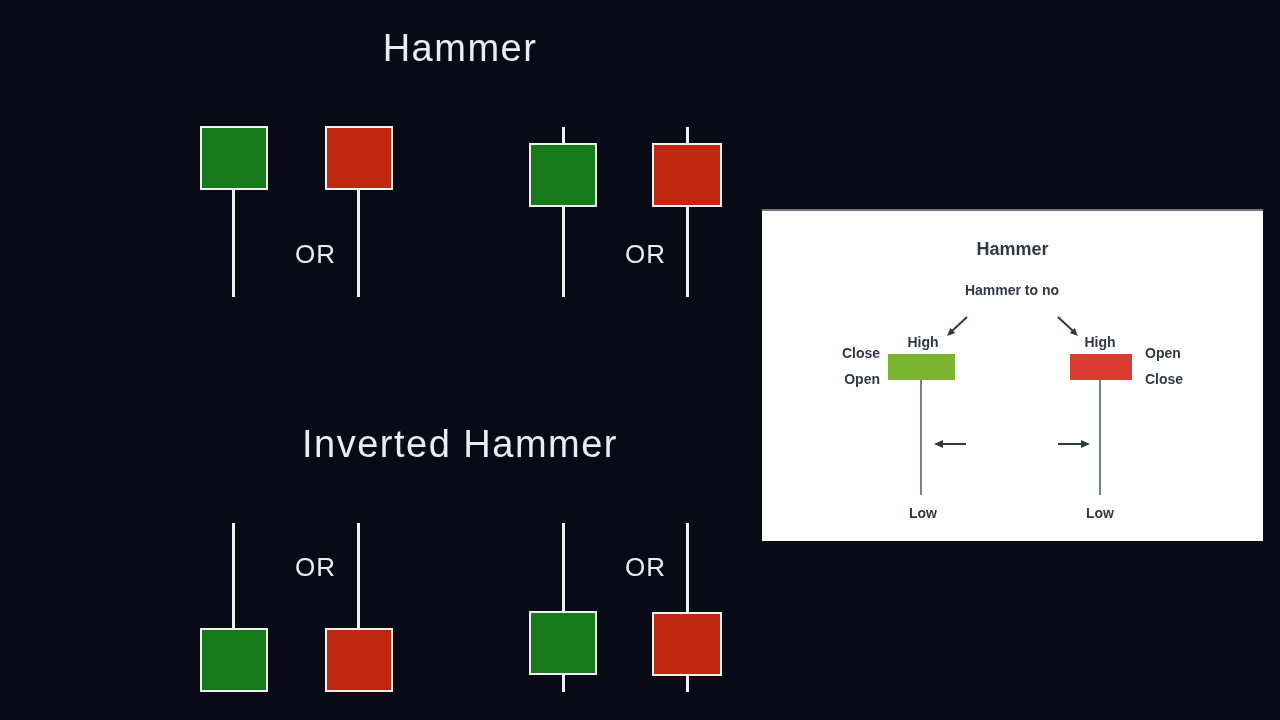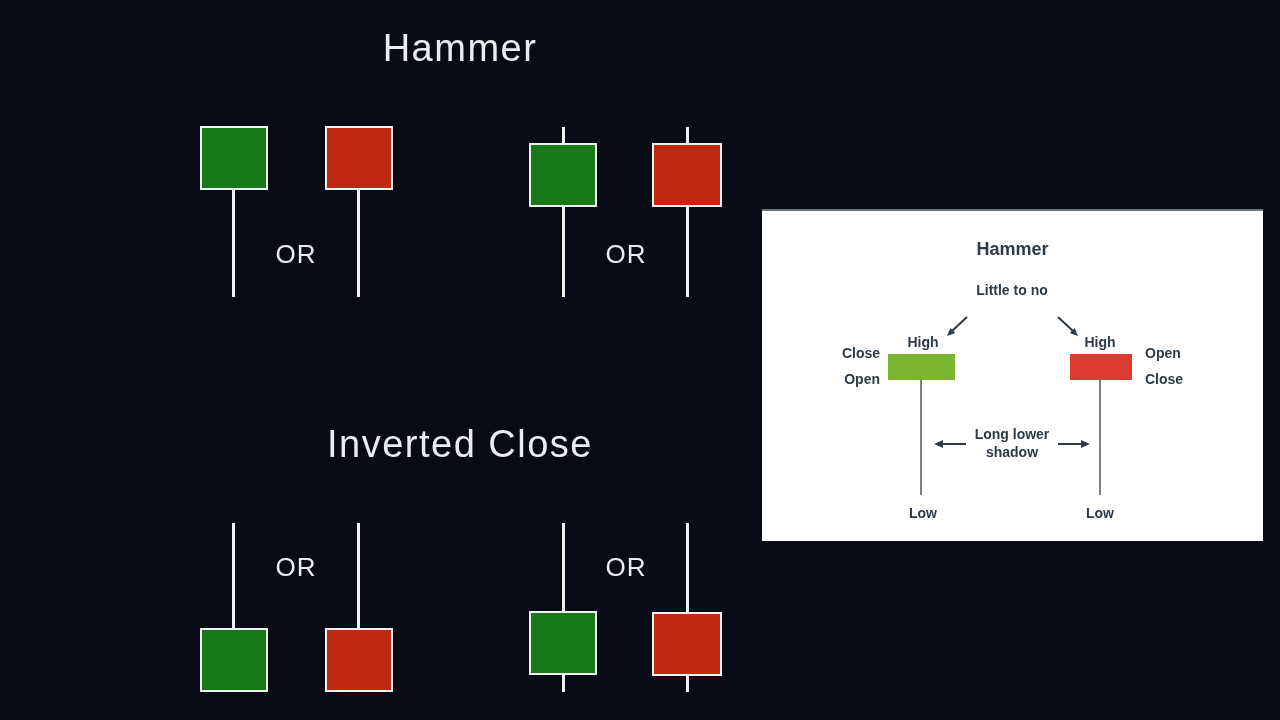--- a/index.html
+++ b/index.html
@@ -7,21 +7,21 @@
     position:relative; width:1280px; height:720px; overflow:hidden;
     background:var(--background,#080a16);
     font-family:"Liberation Sans", sans-serif;
   }
   .big-title {
     position:absolute; text-align:center;
     color:var(--title-text,#eaecf2);
     font-size:38px; font-weight:400; letter-spacing:1.5px;
   }
   .or-label {
-    position:absolute; width:80px; text-align:center;
+    position:absolute; width:80px; text-align:right;
     color:var(--title-text,#eaecf2);
     font-size:26px; font-weight:400; letter-spacing:1px;
   }
   .candle { position:absolute; left:0; top:0; }
   .candle .body {
     position:absolute; box-sizing:border-box;
     border:2px solid var(--candle-outline,#f0f0f2);
   }
   .candle .body.bull { background:var(--bullish-dark,#157a17); }
   .candle .body.bear { background:var(--bearish-dark,#c02811); }
@@ -78,21 +78,21 @@
     <div class="wick" style="left:562px; top:207px; height:90px;"></div>
     <div class="body bull" style="left:529px; top:143px; width:68px; height:64px;"></div>
   </div>
   <div class="or-label" style="left:586px; top:239px;">OR</div>
   <div class="candle">
     <div class="wick" style="left:686px; top:127px; height:16px;"></div>
     <div class="wick" style="left:686px; top:207px; height:90px;"></div>
     <div class="body bear" style="left:652px; top:143px; width:70px; height:64px;"></div>
   </div>
 
-  <div class="big-title" style="left:160px; top:423px; width:600px;">Inverted Close</div>
+  <div class="big-title" style="left:160px; top:423px; width:600px;">Inverted Hammer</div>
 
   <div class="candle">
     <div class="wick" style="left:232px; top:523px; height:105px;"></div>
     <div class="body bull" style="left:200px; top:628px; width:68px; height:64px;"></div>
   </div>
   <div class="or-label" style="left:256px; top:552px;">OR</div>
   <div class="candle">
     <div class="wick" style="left:357px; top:523px; height:105px;"></div>
     <div class="body bear" style="left:325px; top:628px; width:68px; height:64px;"></div>
   </div>
@@ -107,21 +107,21 @@
     <div class="wick" style="left:686px; top:523px; height:89px;"></div>
     <div class="wick" style="left:686px; top:676px; height:16px;"></div>
     <div class="body bear" style="left:652px; top:612px; width:70px; height:64px;"></div>
   </div>
 
   <div id="panel">
 
     <div class="panel-title">Hammer</div>
 
     <div class="annot" style="left:100px; top:70px; width:300px;">
-      <span style="display:block;">Little to no</span>
+      <span style="display:block;">Hammer to no</span>
     </div>
 
     <svg class="arrow" style="left:175px; top:100px;" width="36" height="32" viewBox="0 0 36 32">
       <line x1="30" y1="6" x2="15" y2="20"></line>
       <polygon points="10,25 13.4,17 18.2,22"></polygon>
     </svg>
     <svg class="arrow" style="left:290px; top:100px;" width="36" height="32" viewBox="0 0 36 32">
       <line x1="6" y1="6" x2="21" y2="20"></line>
       <polygon points="26,25 22.6,17 17.8,22"></polygon>
     </svg>
@@ -133,24 +133,20 @@
     <div class="pbody bull" style="left:126px; top:143px; width:67px; height:26px;"></div>
     <div class="plabel" style="left:111px; top:293px; width:100px; text-align:center;">Low</div>
 
     <div class="plabel" style="left:288px; top:122px; width:100px; text-align:center;">High</div>
     <div class="plabel" style="left:383px; top:133px; width:90px; text-align:left;">Open</div>
     <div class="plabel" style="left:383px; top:159px; width:90px; text-align:left;">Close</div>
     <div class="pwick" style="left:337px; top:169px; height:115px;"></div>
     <div class="pbody bear" style="left:308px; top:143px; width:62px; height:26px;"></div>
     <div class="plabel" style="left:288px; top:293px; width:100px; text-align:center;">Low</div>
 
-    <div class="annot" style="left:100px; top:214px; width:300px;">
-      <span style="display:block;">Long lower</span>
-      <span style="display:block;">shadow</span>
-    </div>
 
     <svg class="arrow" style="left:168px; top:226px;" width="40" height="14" viewBox="0 0 40 14">
       <line x1="36" y1="7" x2="12" y2="7"></line>
       <polygon points="4,7 13,3 13,11"></polygon>
     </svg>
     <svg class="arrow" style="left:292px; top:226px;" width="40" height="14" viewBox="0 0 40 14">
       <line x1="4" y1="7" x2="28" y2="7"></line>
       <polygon points="36,7 27,3 27,11"></polygon>
     </svg>
 

